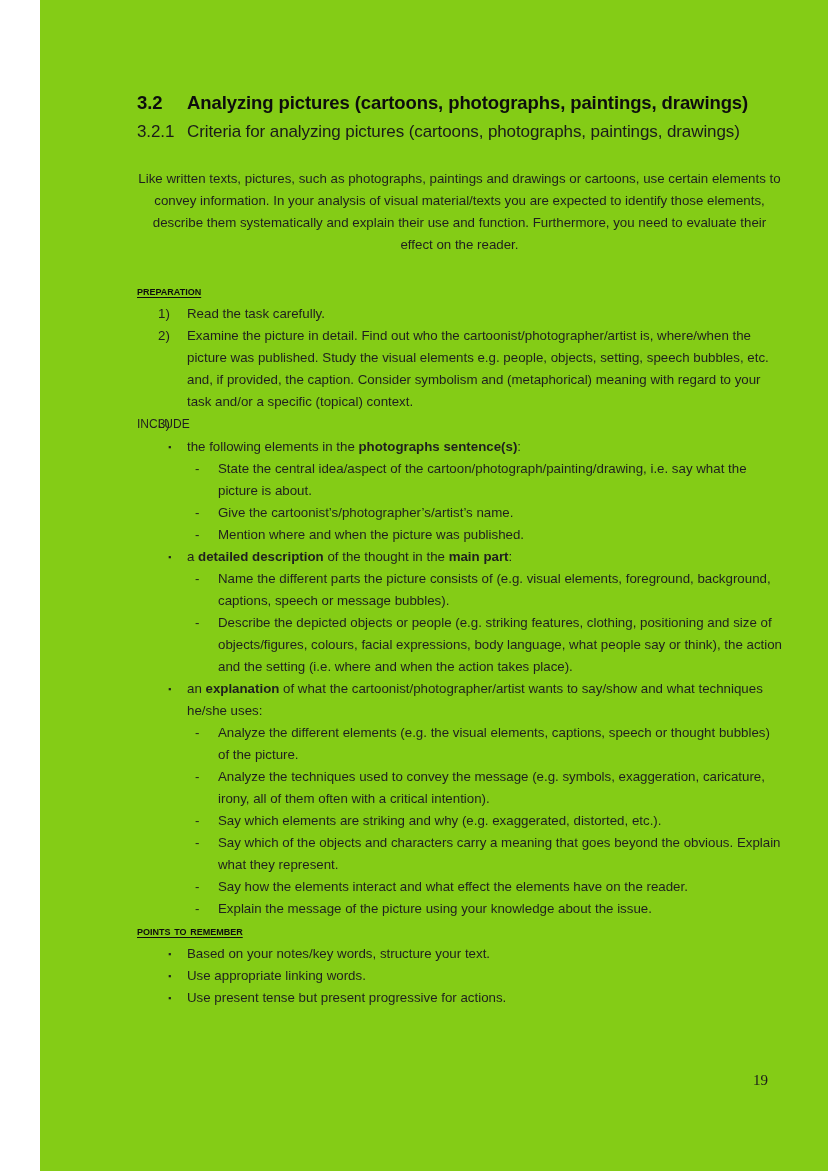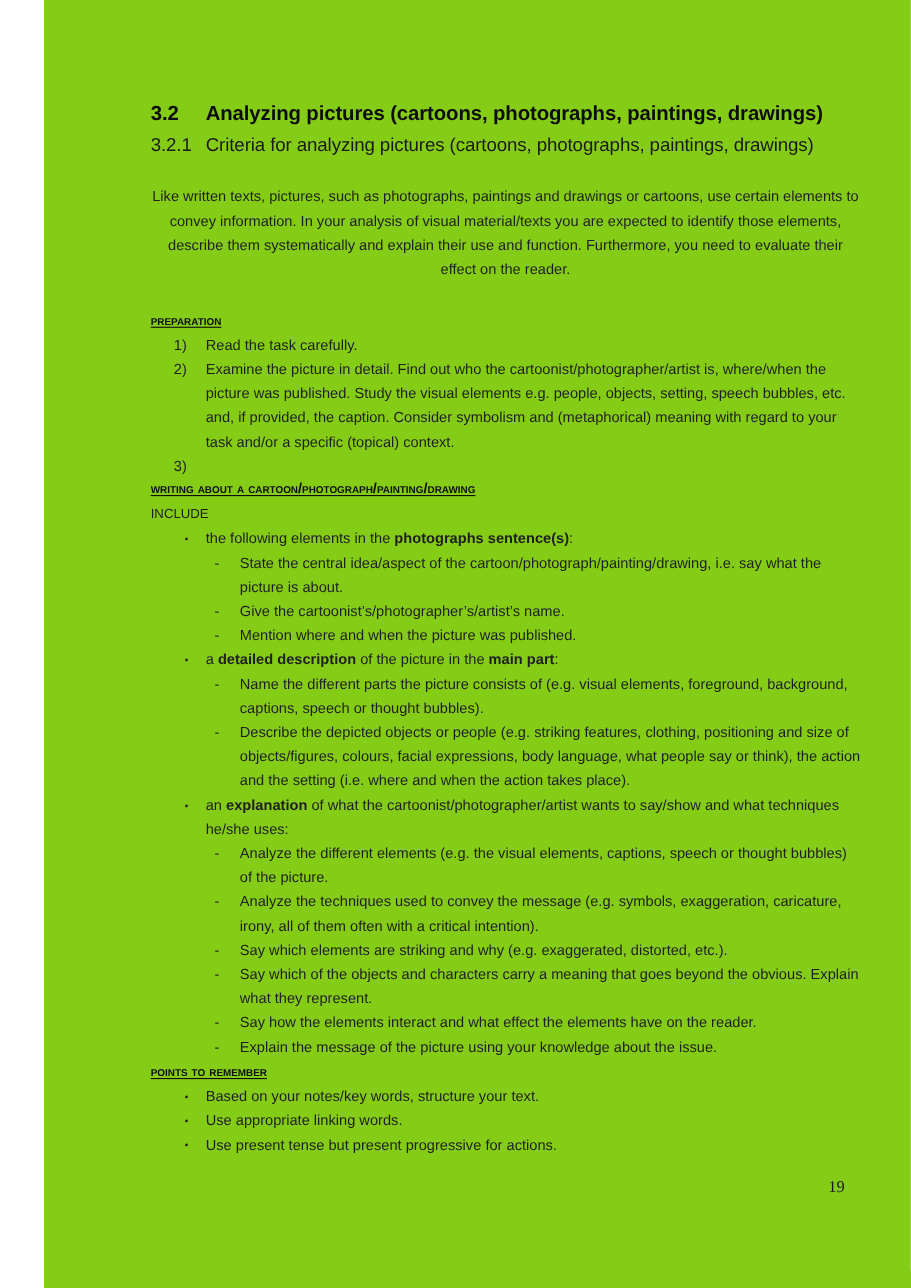--- a/index.html
+++ b/index.html
@@ -160,23 +160,20 @@
       </li>
       <li class="row num-item">
         <span class="mk">2)</span>
         <span>Examine the picture in detail. Find out who the cartoonist/photographer/artist is, where/when the picture was published. Study the visual elements e.g. people, objects, setting, speech bubbles, etc. and, if provided, the caption. Consider symbolism and (metaphorical) meaning with regard to your task and/or a specific (topical) context.</span>
       </li>
       <li class="row num-item">
         <span class="mk">3)</span>
       </li>
     </ol>
 
-    <div class="caps-wrap gap-before">
-      <span class="h-caps">Writing about a cartoon/photograph/painting/drawing</span>
-    </div>
     <div class="plain-line">INCLUDE</div>
 
     <ul class="lst">
 
       <li class="row b1">
         <span class="mk">▪</span>
         <span><span>the following elements in the </span><span class="bold">photographs sentence(s)</span><span>:</span></span>
       </li>
       <li class="row b2">
         <span class="mk">-</span>
@@ -186,25 +183,25 @@
         <span class="mk">-</span>
         <span>Give the cartoonist’s/photographer’s/artist’s name.</span>
       </li>
       <li class="row b2">
         <span class="mk">-</span>
         <span>Mention where and when the picture was published.</span>
       </li>
 
       <li class="row b1">
         <span class="mk">▪</span>
-        <span><span>a </span><span class="bold">detailed description</span><span> of the picture in the </span><span class="bold">main part</span><span>:</span></span>
-      </li>
-      <li class="row b2">
-        <span class="mk">-</span>
-        <span>Name the different parts the picture consists of (e.g. visual elements, foreground, background, captions, speech or thought bubbles).</span>
+        <span><span>a </span><span class="bold">detailed description</span><span> of the thought in the </span><span class="bold">main part</span><span>:</span></span>
+      </li>
+      <li class="row b2">
+        <span class="mk">-</span>
+        <span>Name the different parts the picture consists of (e.g. visual elements, foreground, background, captions, speech or message bubbles).</span>
       </li>
       <li class="row b2">
         <span class="mk">-</span>
         <span>Describe the depicted objects or people (e.g. striking features, clothing, positioning and size of objects/figures, colours, facial expressions, body language, what people say or think), the action and the setting (i.e. where and when the action takes place).</span>
       </li>
 
       <li class="row b1">
         <span class="mk">▪</span>
         <span><span>an </span><span class="bold">explanation</span><span> of what the cartoonist/photographer/artist wants to say/show and what techniques he/she uses:</span></span>
       </li>

